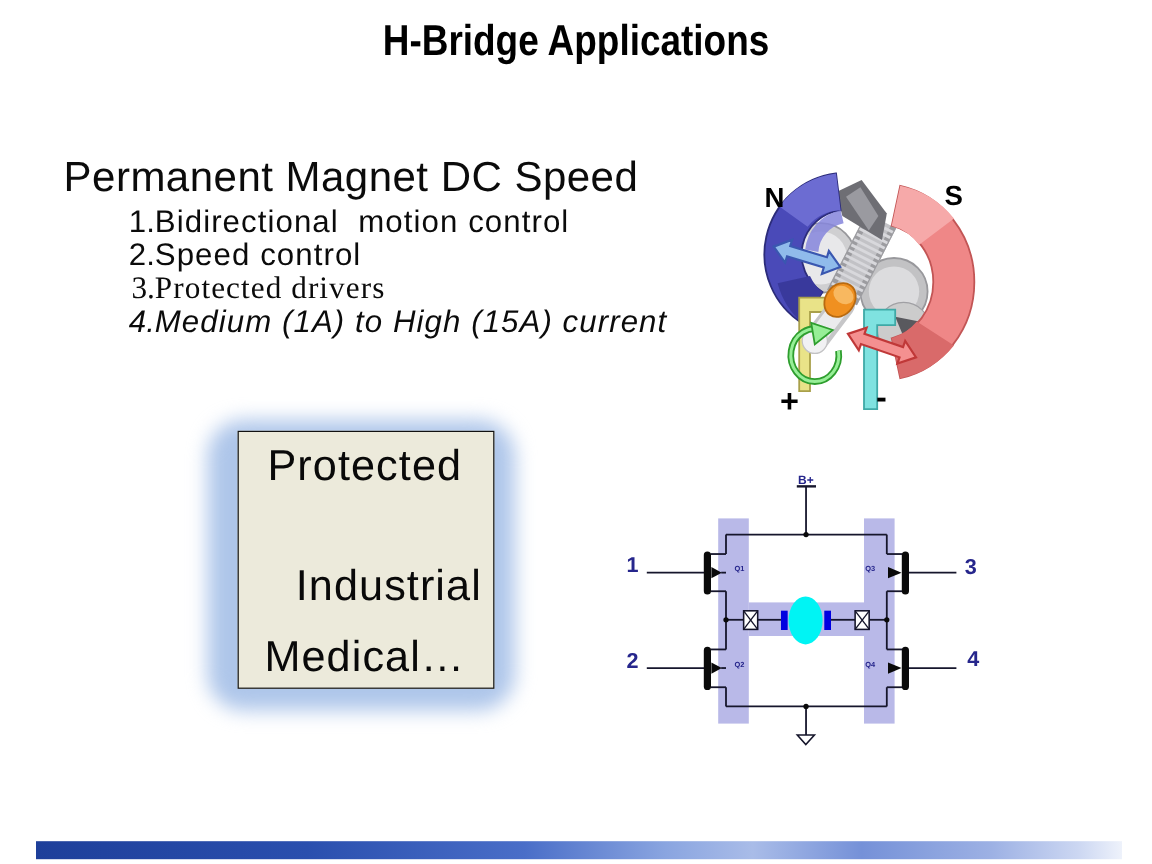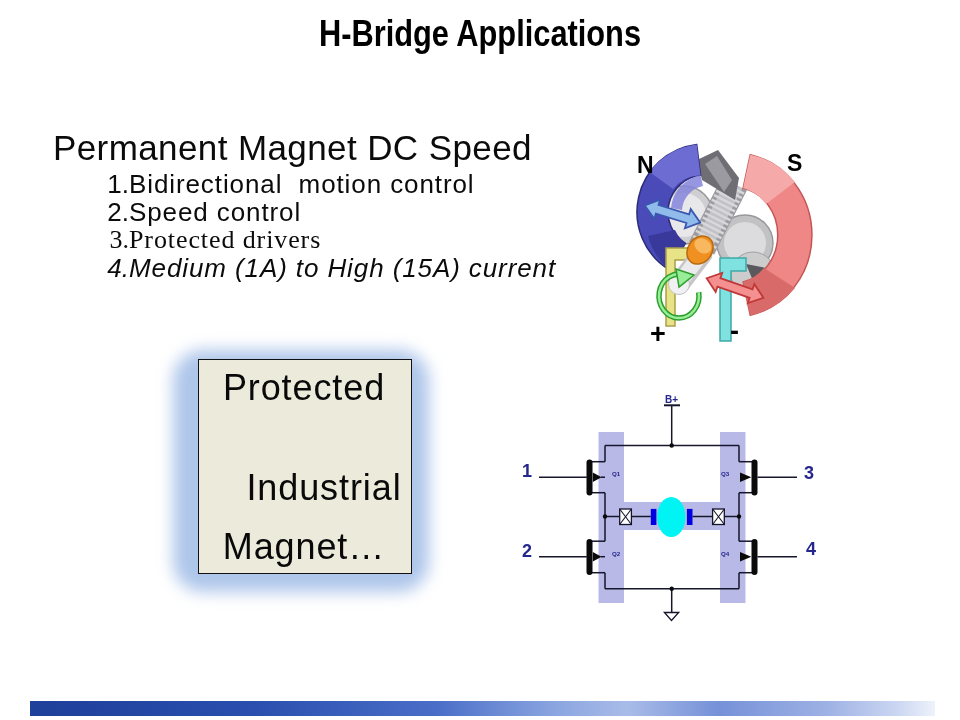--- a/index.html
+++ b/index.html
@@ -24,21 +24,21 @@
 <div class="abs" id="heading">Permanent Magnet DC Speed</div>
 <div class="abs li" style="top:169px;"><span class="num">1.</span>Bidirectional&nbsp; motion control</div>
 <div class="abs li" style="top:197px;"><span class="num">2.</span>Speed control</div>
 <div class="abs li" style="top:225px;font-family:Liberation Serif, serif;"><span class="num">3.</span>Protected drivers</div>
 <div class="abs li" style="top:253px;font-style:italic;"><span class="num">4.</span>Medium (1A) to High (15A) current</div>
 
 <div class="abs" id="glow"></div>
 <div class="abs" id="box"></div>
 <div class="abs boxline" style="left:198px;top:367px;">Protected</div>
 <div class="abs boxline" style="left:198px;top:467px;margin-left:20px;">Industrial</div>
-<div class="abs boxline" style="left:198px;top:526px;">Magnet…</div>
+<div class="abs boxline" style="left:198px;top:526px;">Medical…</div>
 
 <svg class="abs" id="motor" style="left:618px;top:136px;" width="204" height="212" viewBox="0 0 204 212">
 
   <circle cx="127" cy="107" r="28" fill="#c2c2c4" stroke="#98989c" stroke-width="1.5"></circle>
   <circle cx="127" cy="107" r="21" fill="#dcdcde"></circle>
   <circle cx="135" cy="138" r="22" fill="#cccccc" stroke="#a0a0a4" stroke-width="1"></circle>
   <path d="M 128 128 L 148 132 L 138 152 Z" fill="#59595e"></path>
   <circle cx="66" cy="79" r="29" fill="#cfcfd1" stroke="#98989c" stroke-width="1.5"></circle>
   <circle cx="66" cy="79" r="22" fill="#e8e8ea"></circle>
 

